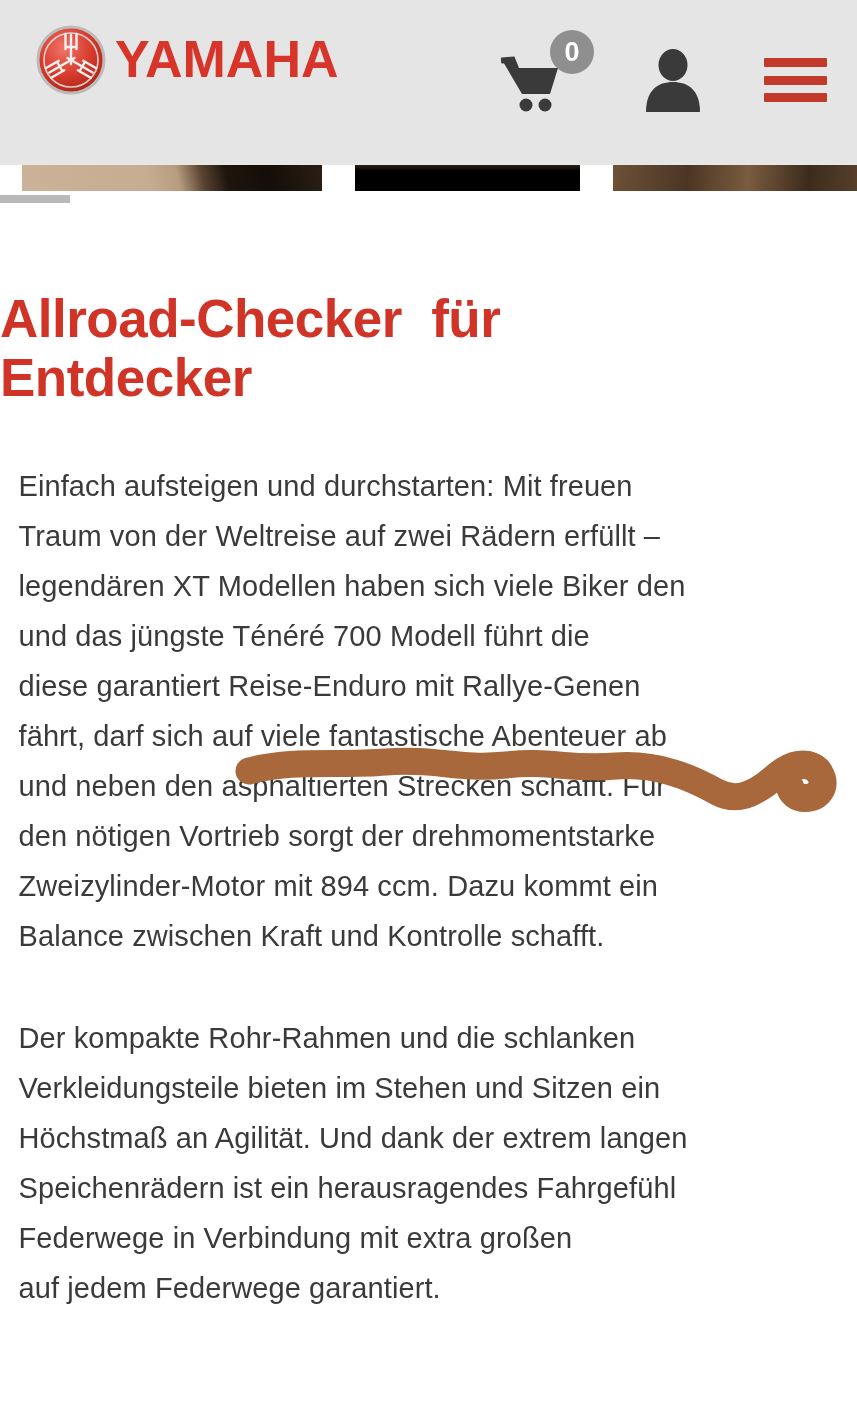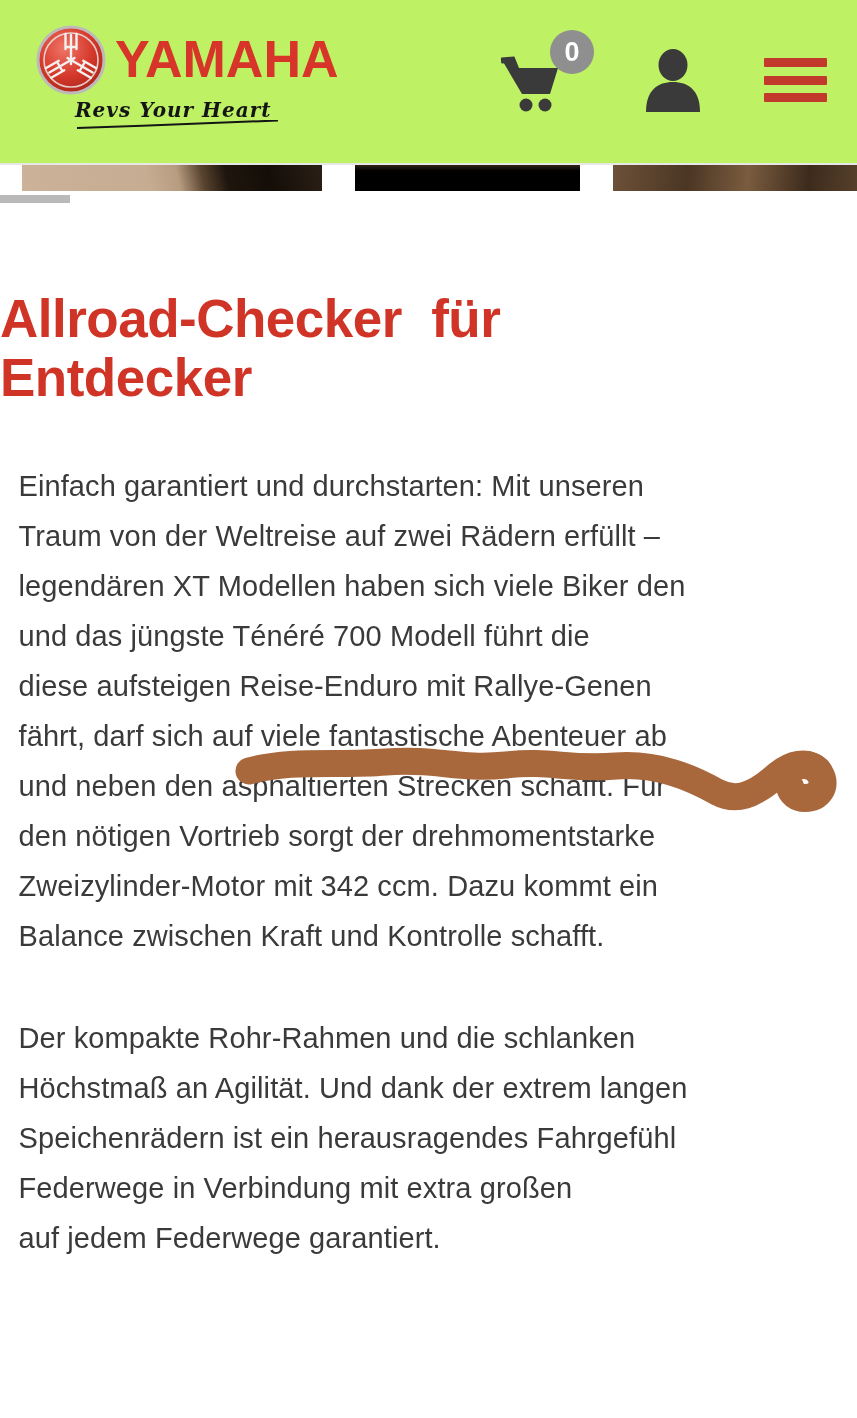--- a/index.html
+++ b/index.html
@@ -3,21 +3,21 @@
 <meta charset="utf-8">
 <style>
   * { margin:0; padding:0; box-sizing:border-box; }
   html,body { width:857px; background:#fff; }
   body {
     height:1418px; position:relative; overflow:hidden;
     font-family:"Liberation Sans", sans-serif; color:#3a3a3a;
   }
 
   
-  .header { position:relative; height:163px; background:#bef264;padding-left:9px; }
+  .header { position:relative; height:163px; background:#e5e5e5;padding-left:9px; }
   .logo { position:absolute; left:35px; top:24px; cursor:pointer; }
   .logo-row { display:flex; align-items:center; }
   .emblem { width:72px; height:72px; margin-right:8px; }
   .wordmark {
     font-size:51px; font-weight:700; letter-spacing:0px;
     color:#d7352a; transform:scaleX(1.02); transform-origin:left center;
     line-height:72px; font-family:"Liberation Sans", sans-serif;
   }
   .tagline-wrap { margin:2px 0 0 40px; }
   .tagline {
@@ -92,26 +92,20 @@
               <path d="M0,4 L0,-25 M-5.5,-11 L-5.5,-26 M5.5,-11 L5.5,-26 M-5.5,-13 L5.5,-13"></path>
             </g>
             <g transform="rotate(240)">
               <path d="M0,4 L0,-25 M-5.5,-11 L-5.5,-26 M5.5,-11 L5.5,-26 M-5.5,-13 L5.5,-13"></path>
             </g>
           </g>
         </g>
       </svg>
       <div class="wordmark">YAMAHA</div>
     </div>
-    <div class="tagline-wrap">
-      <div class="tagline">Revs Your Heart</div>
-      <svg class="tagline-swoosh" width="205" height="9" viewBox="0 0 205 9">
-        <path d="M2,8 C70,6 150,2 203,0.5" stroke="#151515" stroke-width="2" fill="none"></path>
-      </svg>
-    </div>
   </div>
 
   <div class="header-icons">
     <div class="cart-wrap">
       <svg class="cart-svg" width="62" height="64" viewBox="0 0 62 64">
         <g fill="#3a3a3a">
           <path d="M2,10 L15,8 L19,18 L58,18 L50,44 L22,44 Z"></path>
           <rect x="1" y="7" width="14" height="6" rx="1" transform="rotate(-4 8 10)"></rect>
           <circle cx="26" cy="55" r="6.5"></circle>
           <circle cx="45" cy="55" r="6.5"></circle>
@@ -146,34 +140,35 @@
   <div class="scroll-thumb"></div>
 </div>
 
 <div class="main">
   <h1 class="heading">
     <span class="h-line1">Allroad-Checker für</span>
     <span class="h-line2">Entdecker</span>
   </h1>
 
   <p class="para para-1">
-    <span class="t-line">Einfach garantiert und durchstarten: Mit unseren</span>
+    <span class="t-line">Einfach aufsteigen und durchstarten: Mit freuen</span>
     <span class="t-line">Traum von der Weltreise auf zwei Rädern erfüllt –</span>
     <span class="t-line">legendären XT Modellen haben sich viele Biker den</span>
     <span class="t-line">und das jüngste Ténéré 700 Modell führt die</span>
-    <span class="t-line">diese aufsteigen Reise-Enduro mit Rallye-Genen</span>
+    <span class="t-line">diese garantiert Reise-Enduro mit Rallye-Genen</span>
     <span class="t-line">fährt, darf sich auf viele fantastische Abenteuer ab</span>
     <span class="t-line">und neben den asphaltierten Strecken schafft. Für</span>
     <span class="t-line">den nötigen Vortrieb sorgt der drehmomentstarke</span>
-    <span class="t-line">Zweizylinder-Motor mit 342 ccm. Dazu kommt ein</span>
+    <span class="t-line">Zweizylinder-Motor mit 894 ccm. Dazu kommt ein</span>
     <span class="t-line">Balance zwischen Kraft und Kontrolle schafft.</span>
   </p>
 
   <p class="para para-2">
     <span class="t-line">Der kompakte Rohr-Rahmen und die schlanken</span>
+    <span class="t-line">Verkleidungsteile bieten im Stehen und Sitzen ein</span>
     <span class="t-line">Höchstmaß an Agilität. Und dank der extrem langen</span>
     <span class="t-line">Speichenrädern ist ein herausragendes Fahrgefühl</span>
     <span class="t-line">Federwege in Verbindung mit extra großen</span>
     <span class="t-line">auf jedem Federwege garantiert.</span>
   </p>
 </div>
 
 <svg class="scribble-overlay" width="857" height="1418" viewBox="0 0 857 1418">
   <path d="M249,771 C292,759 338,766 386,762 C436,758 458,770 506,765 C551,760 568,770 616,766 C658,763 692,778 717,792 C736,802 753,796 776,776 C791,763 807,760 818,770" fill="none" stroke-width="27" stroke-linecap="round" stroke-linejoin="round" stroke="#a8683c"></path>
   <path d="M779,777 C794,762 813,761 820,774 C827,786 819,798 805,798 C797,798 791,793 790,787" fill="none" stroke-width="28" stroke-linecap="round" stroke-linejoin="round" stroke="#a8683c"></path>

